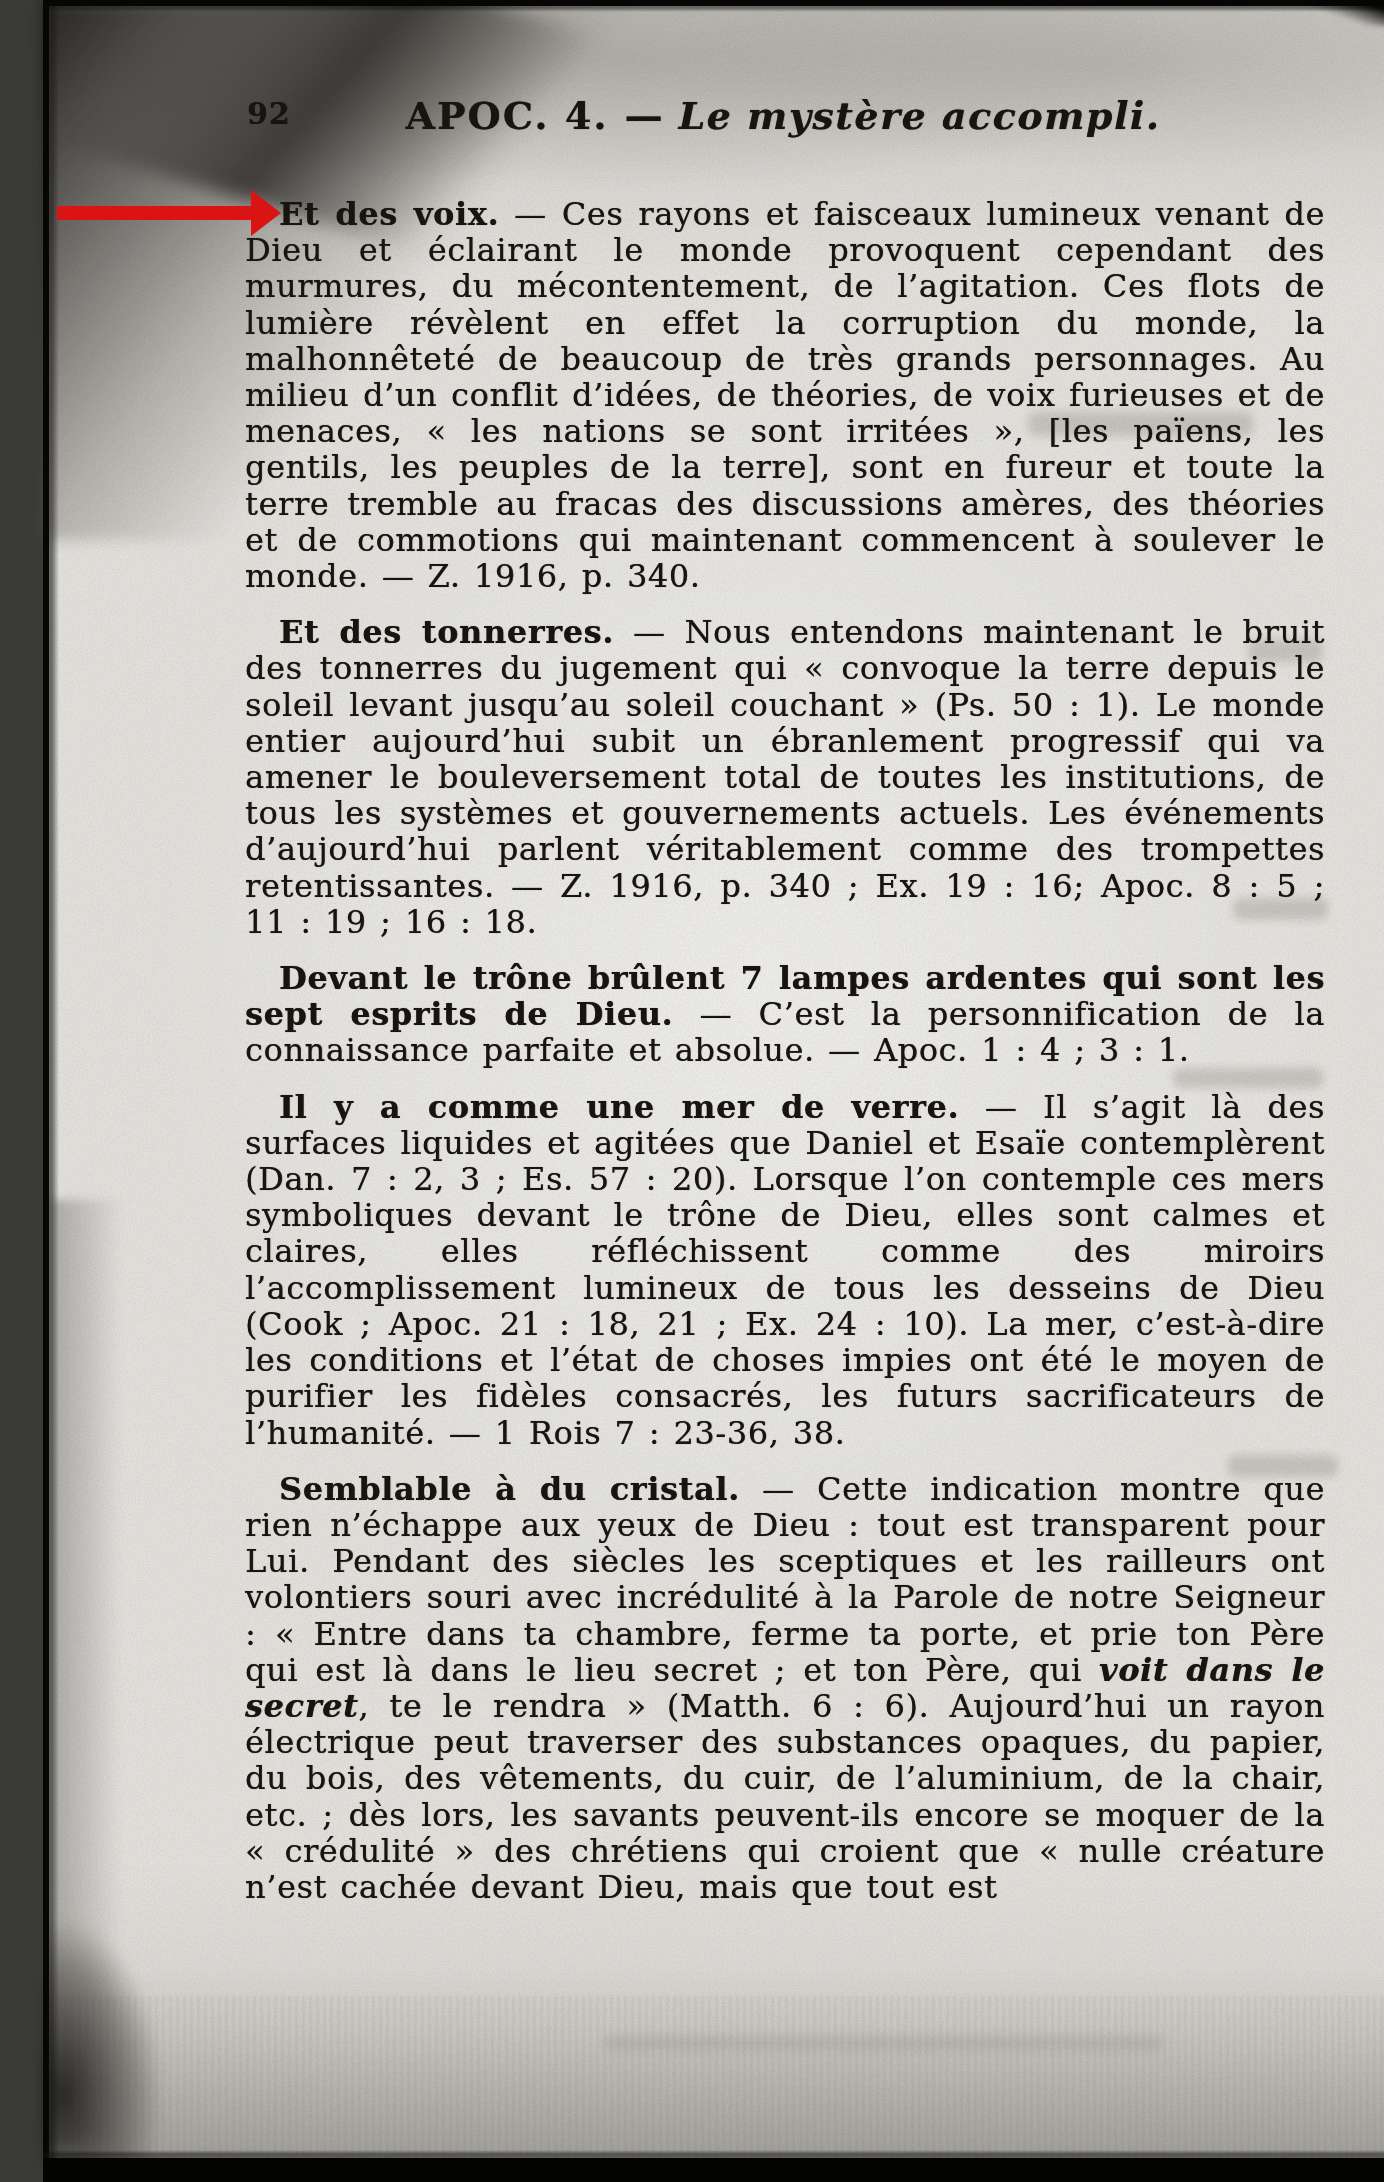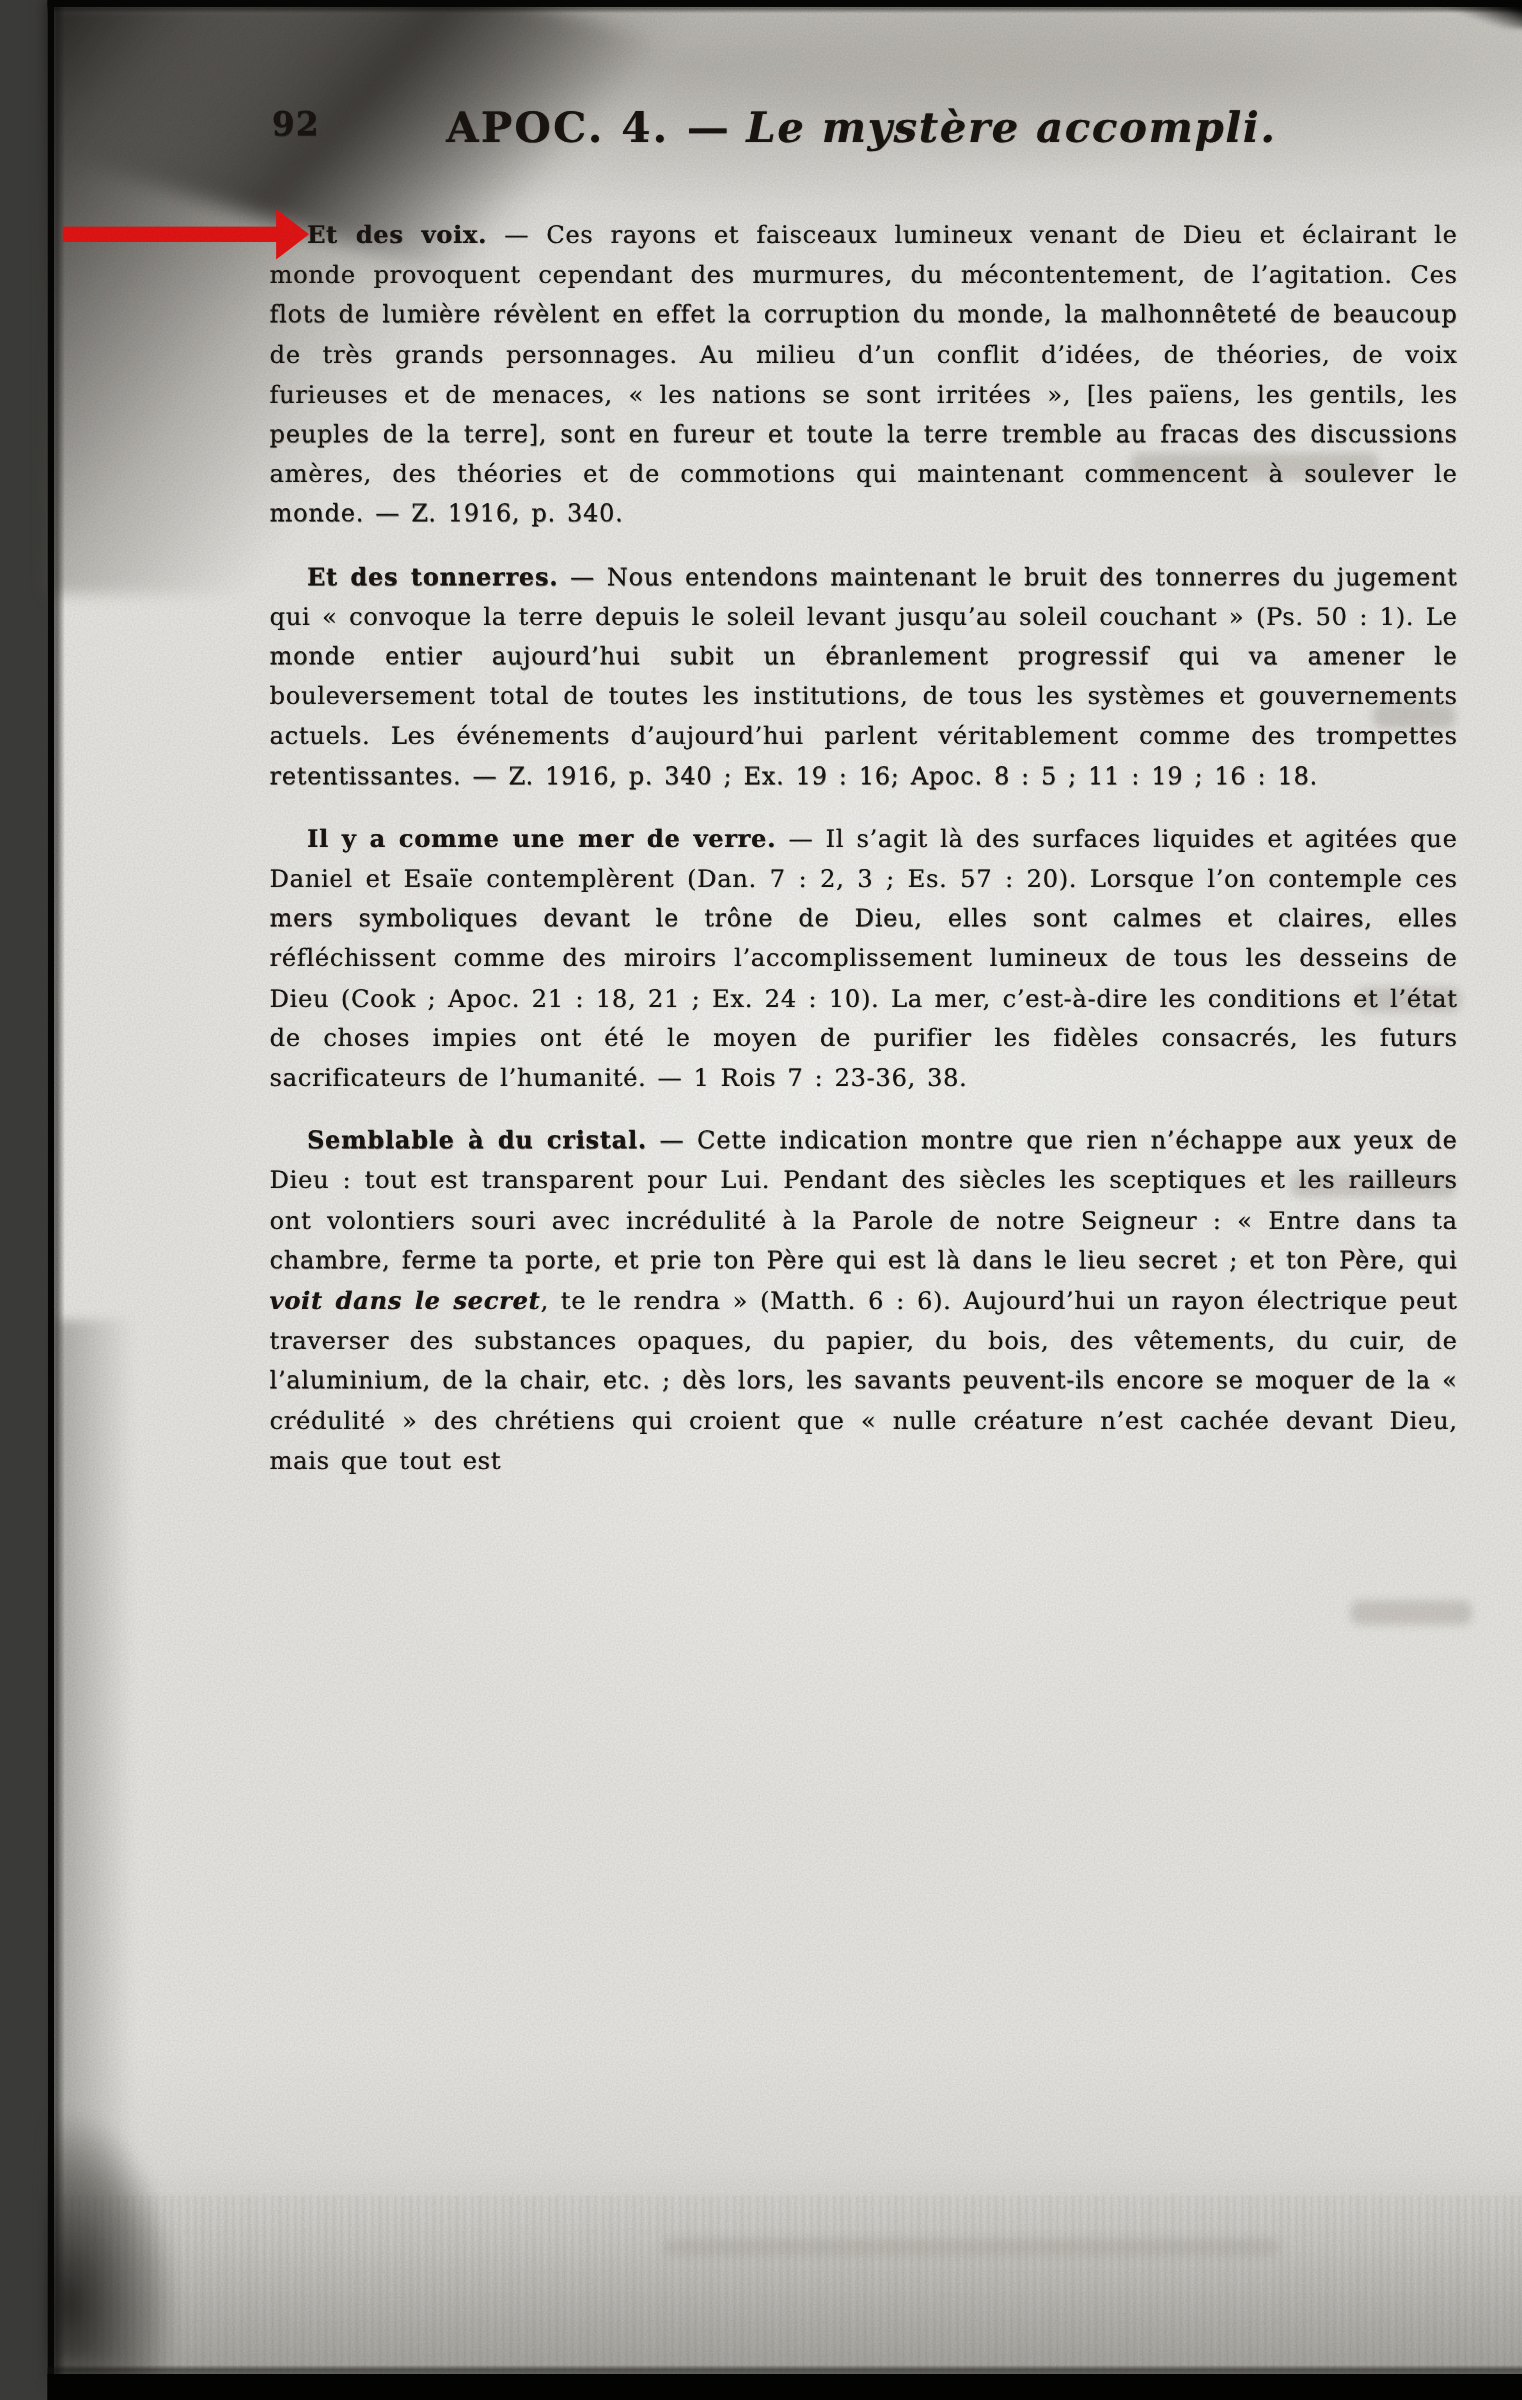--- a/index.html
+++ b/index.html
@@ -138,21 +138,21 @@
     z-index: 5;
     text-shadow: 0.3px 0.3px 0.8px rgba(25,20,15,.8);
     white-space: nowrap;
   }
   .running-head .book { letter-spacing: 2px; }
   .running-head .sep  { margin: 0 16px; }
   .running-head .title{ font-style: italic; letter-spacing: 1.5px; }
 
   .body-text {
     position: absolute; left: 202px; top: 196px; width: 1080px;
-    font-size: 22px; line-height: 36.2px;
+    font-size: 32px; line-height: 36.2px;
     letter-spacing: 0.6px; word-spacing: 2.5px;
     text-align: justify;
     z-index: 5;
     text-shadow: 0.3px 0.3px 0.7px rgba(28,22,16,.75);
   }
   .body-text p { margin: 0 0 20px 0; text-indent: 34px; }
   .body-text .b { font-weight: 700; }
   .body-text .i { font-style: italic; font-weight: bold; }
 </style>
 </head>
@@ -180,20 +180,21 @@
   </div>
 
   <div class="arrow">
     <div class="arrow-shaft"></div>
     <div class="arrow-head"></div>
   </div>
 
   <div class="body-text">
     <p><span class="b">Et des voix.</span><span> — Ces rayons et faisceaux lumineux venant de Dieu et éclairant le monde provoquent cependant des murmures, du mécontentement, de l’agitation. Ces flots de lumière révèlent en effet la corruption du monde, la malhonnêteté de beaucoup de très grands personnages. Au milieu d’un conflit d’idées, de théories, de voix furieuses et de menaces, « les nations se sont irritées », [les païens, les gentils, les peuples de la terre], sont en fureur et toute la terre tremble au fracas des discussions amères, des théories et de commotions qui maintenant commencent à soulever le monde. — Z. 1916, p. 340.</span></p>
     <p><span class="b">Et des tonnerres.</span><span> — Nous entendons maintenant le bruit des tonnerres du jugement qui « convoque la terre depuis le soleil levant jusqu’au soleil couchant » (Ps. 50 : 1). Le monde entier aujourd’hui subit un ébranlement progressif qui va amener le bouleversement total de toutes les institutions, de tous les systèmes et gouvernements actuels. Les événements d’aujourd’hui parlent véritablement comme des trompettes retentissantes. — Z. 1916, p. 340 ; Ex. 19 : 16; Apoc. 8 : 5 ; 11 : 19 ; 16 : 18.</span></p>
+    <p><span class="b">Devant le trône brûlent 7 lampes ardentes qui sont les sept esprits de Dieu.</span><span> — C’est la personnification de la connaissance parfaite et absolue. — Apoc. 1 : 4 ; 3 : 1.</span></p>
     <p><span class="b">Il y a comme une mer de verre.</span><span> — Il s’agit là des surfaces liquides et agitées que Daniel et Esaïe contemplèrent (Dan. 7 : 2, 3 ; Es. 57 : 20). Lorsque l’on contemple ces mers symboliques devant le trône de Dieu, elles sont calmes et claires, elles réfléchissent comme des miroirs l’accomplissement lumineux de tous les desseins de Dieu (Cook ; Apoc. 21 : 18, 21 ; Ex. 24 : 10). La mer, c’est-à-dire les conditions et l’état de choses impies ont été le moyen de purifier les fidèles consacrés, les futurs sacrificateurs de l’humanité. — 1 Rois 7 : 23-36, 38.</span></p>
     <p><span class="b">Semblable à du cristal.</span><span> — Cette indication montre que rien n’échappe aux yeux de Dieu : tout est transparent pour Lui. Pendant des siècles les sceptiques et les railleurs ont volontiers souri avec incrédulité à la Parole de notre Seigneur : « Entre dans ta chambre, ferme ta porte, et prie ton Père qui est là dans le lieu secret ; et ton Père, qui </span><span class="i">voit dans le secret</span><span>, te le rendra » (Matth. 6 : 6). Aujourd’hui un rayon électrique peut traverser des substances opaques, du papier, du bois, des vêtements, du cuir, de l’aluminium, de la chair, etc. ; dès lors, les savants peuvent-ils encore se moquer de la « crédulité » des chrétiens qui croient que « nulle créature n’est cachée devant Dieu, mais que tout est</span></p>
   </div>
 
   <div class="edge-left"></div>
   <div class="edge-top"></div>
   <div class="edge-top-right"></div>
   <div class="edge-bottom"></div>
 
   <svg class="grain" width="1384" height="2182" xmlns="http://www.w3.org/2000/svg">

